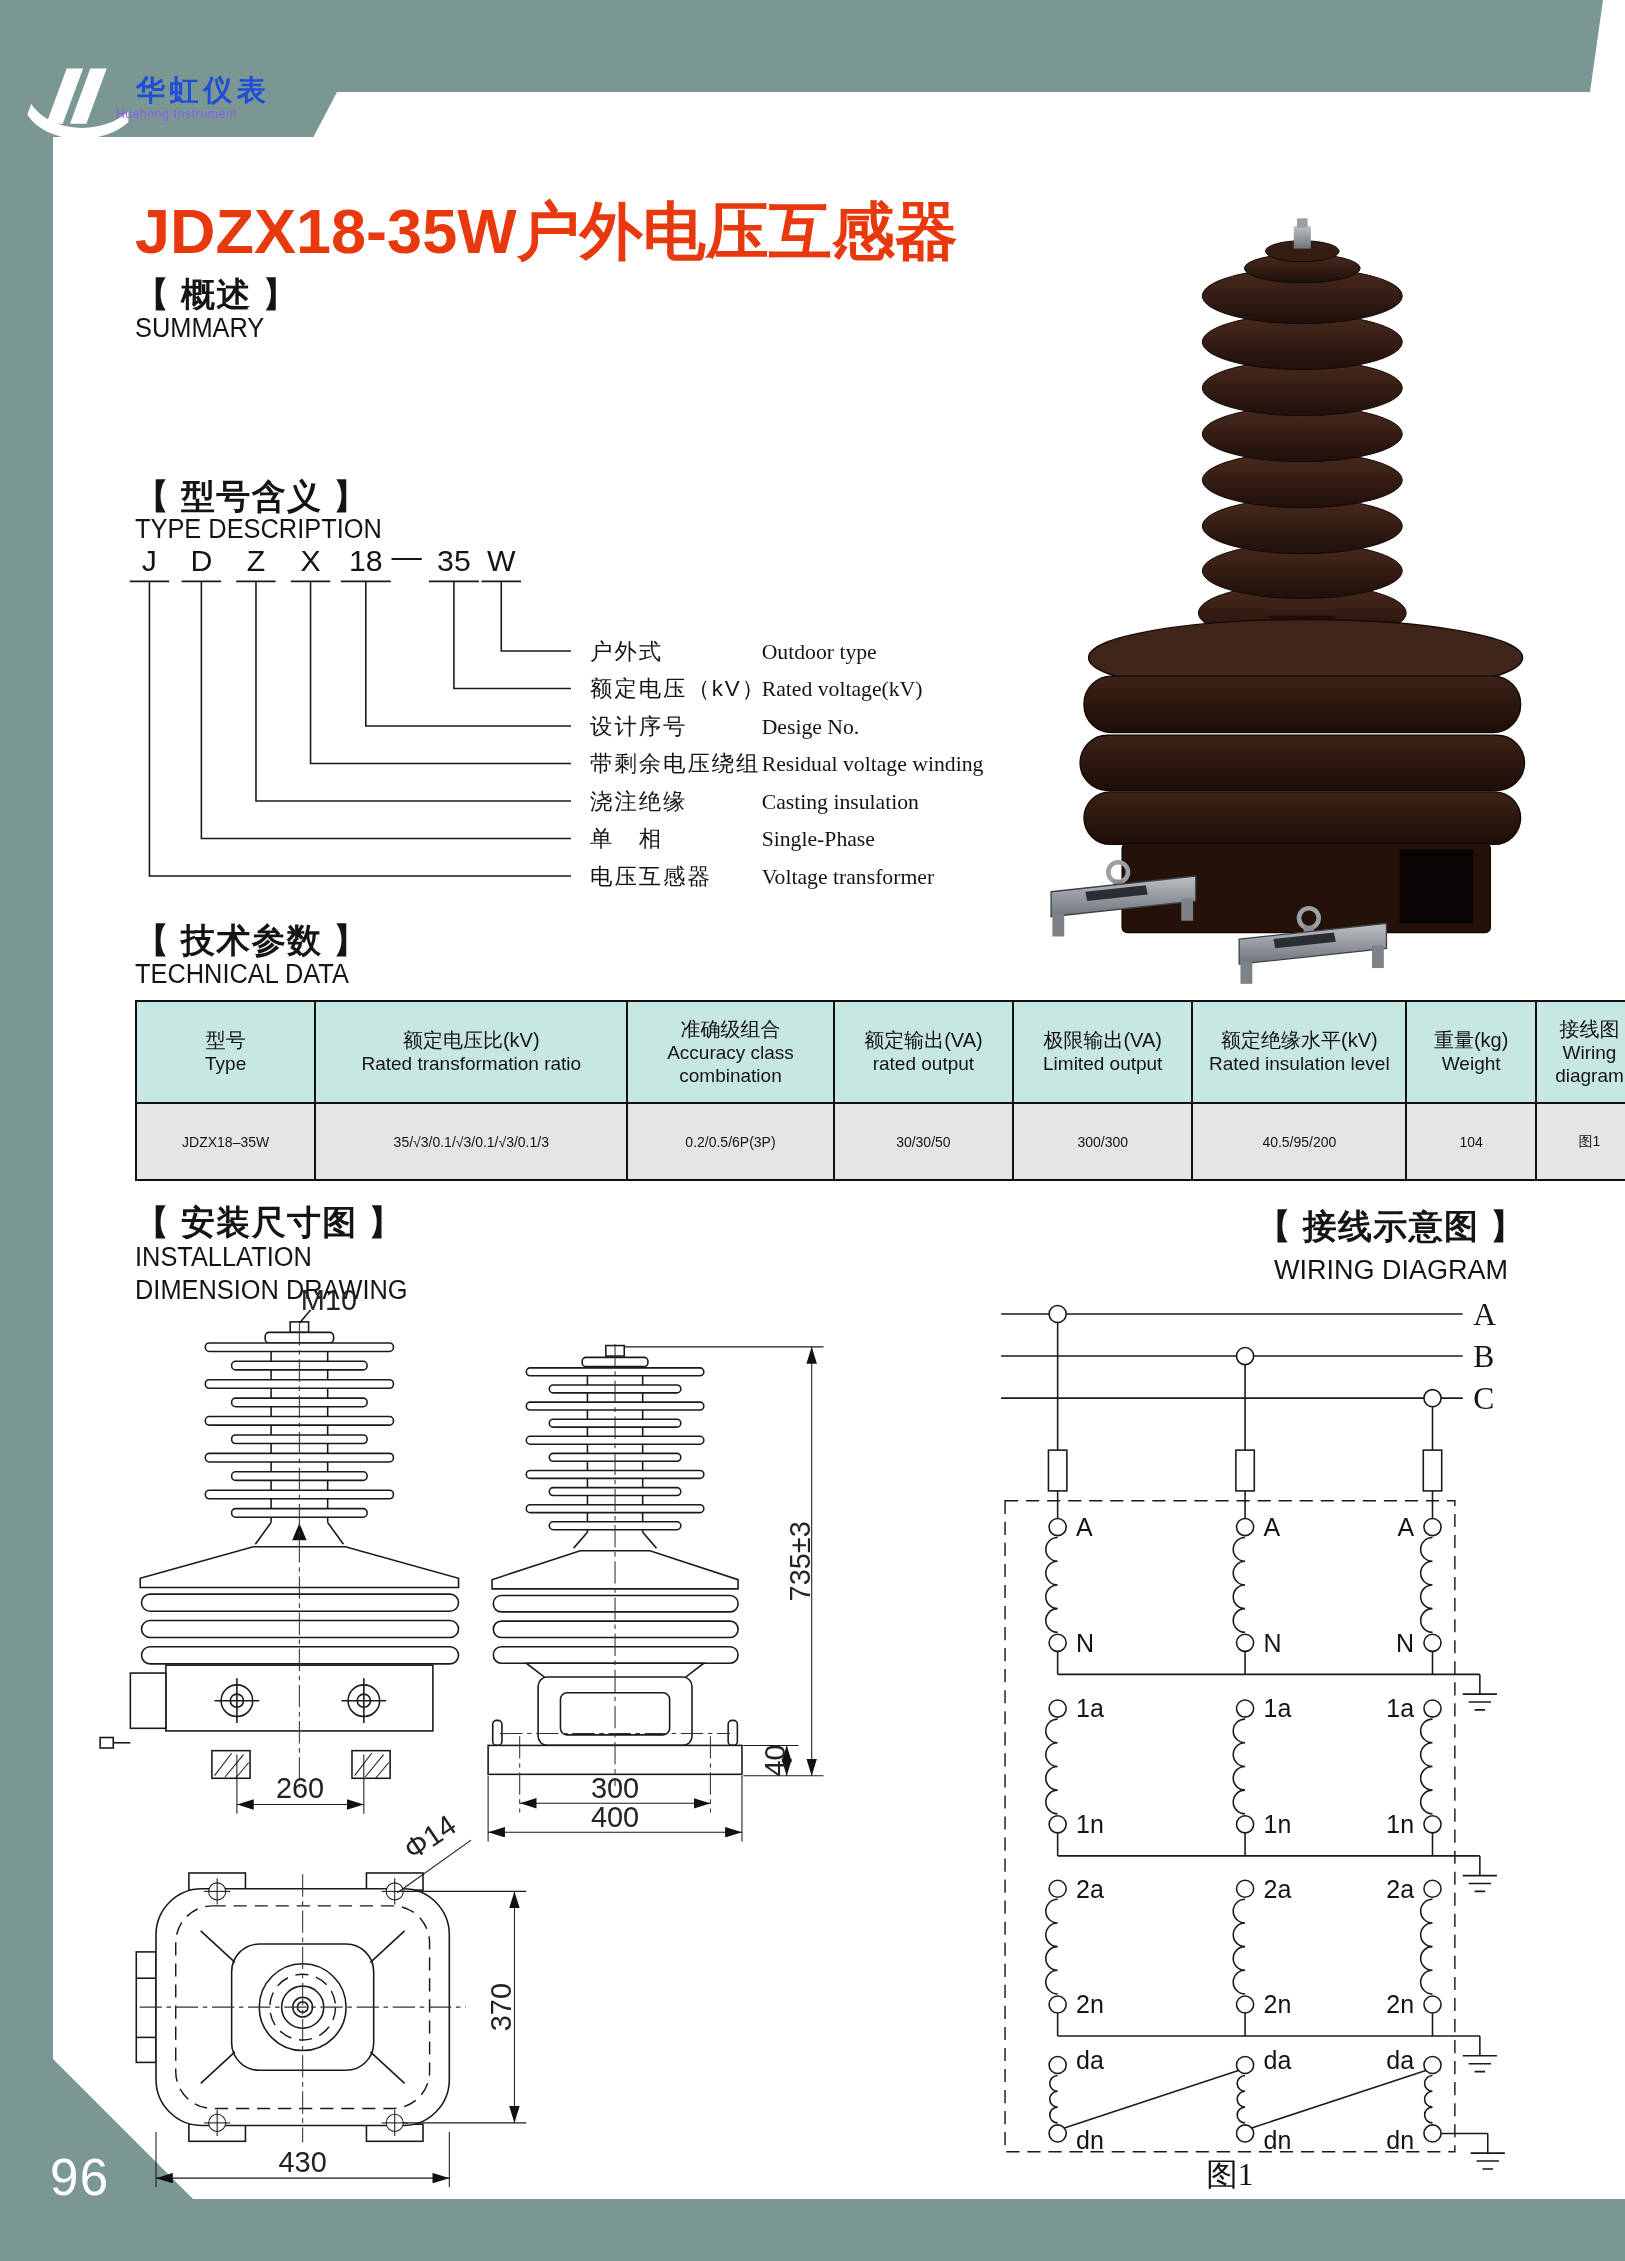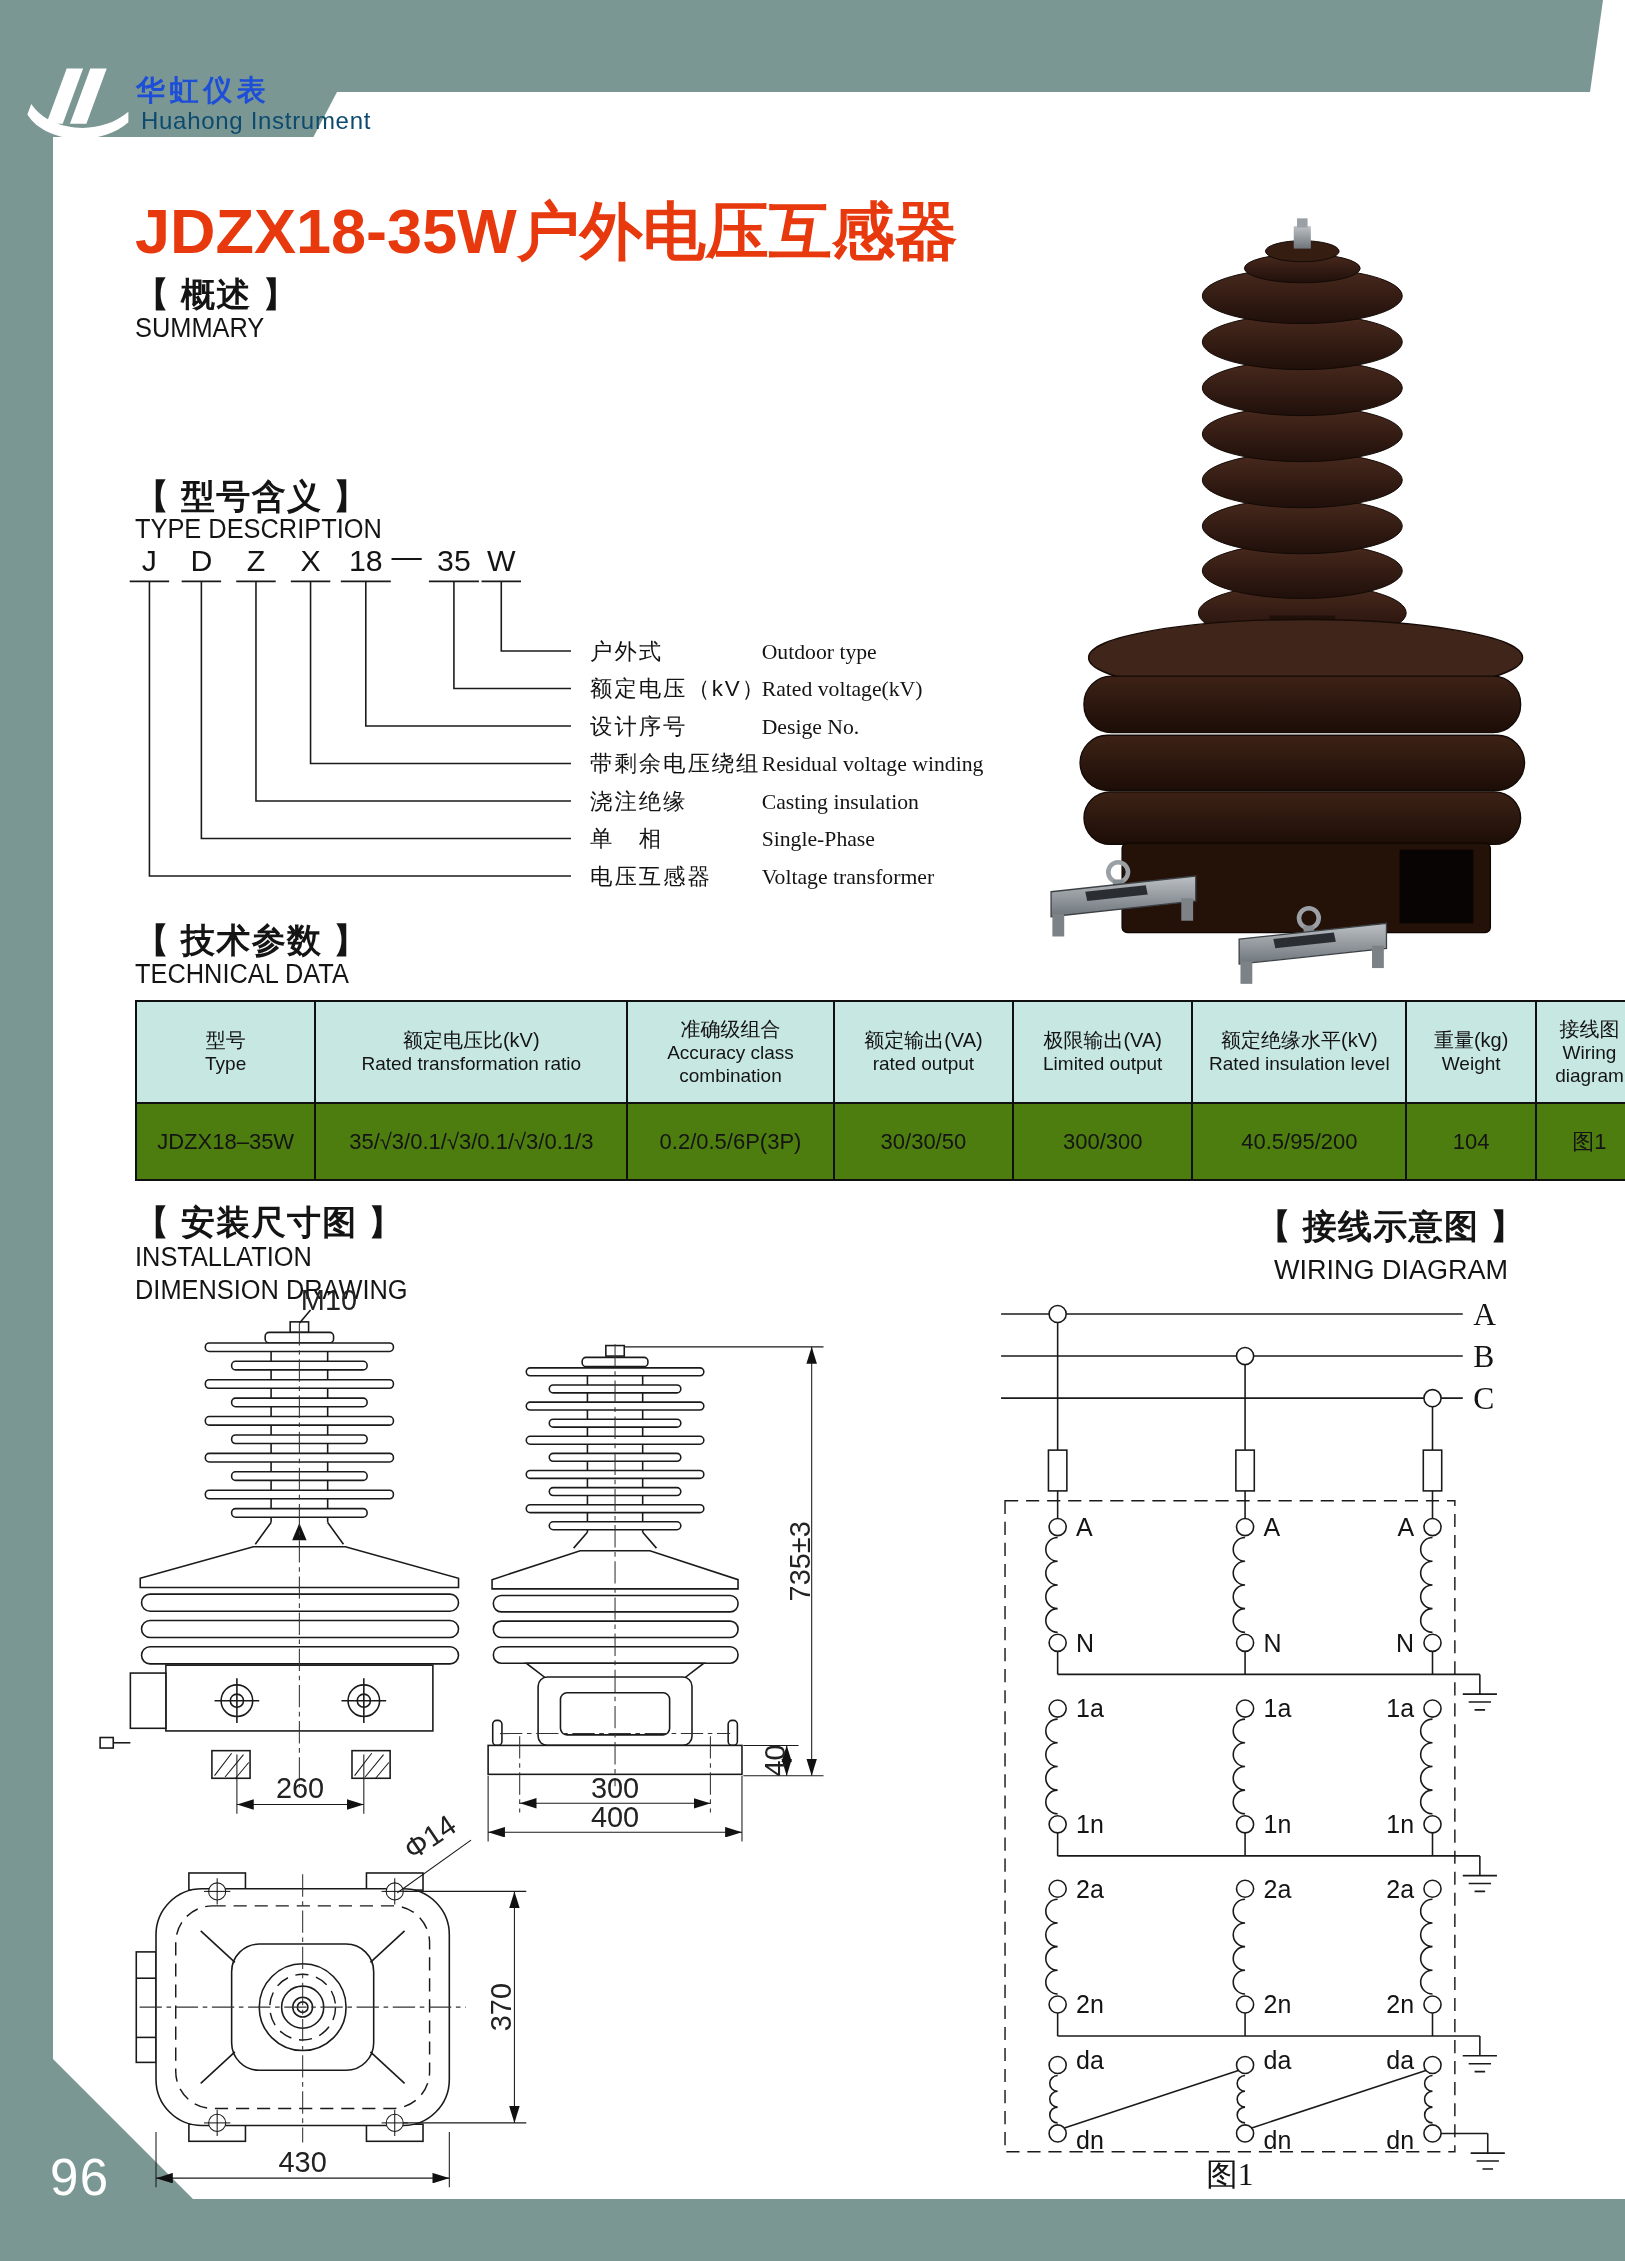--- a/index.html
+++ b/index.html
@@ -8,31 +8,31 @@
   .abs{position:absolute;}
   .teal{background:#7b9794;}
   
   .band{left:0;top:0;width:1626px;height:92px;clip-path:polygon(0 0,1603px 0,1590px 92px,0 92px);}
   .logo-ext{left:0;top:92px;width:337px;height:45px;clip-path:polygon(0 0,100% 0,93% 100%,0 100%);}
   .sidebar{left:0;top:92px;width:53px;height:2107px;}
   .corner{left:53px;top:2059px;width:140px;height:140px;clip-path:polygon(0 0,100% 100%,0 100%);}
   .footer{left:0;top:2199px;width:1626px;height:62px;}
   .pagenum{left:50px;top:2148px;font-size:51px;color:#fff;letter-spacing:1.3px;}
   .brand-cn{left:136px;top:71px;font-size:29px;font-weight:bold;color:#1d4ed8;letter-spacing:4.6px;}
-  .brand-en{left:141px;top:107px;font-size:24px;color:#0c4a6e;letter-spacing:0.7px;}
+  .brand-en{left:116px;top:107px;font-size:12px;color:#8b5cf6;letter-spacing:0.7px;}
   
   .title{left:135px;top:189px;font-size:63px;font-weight:bold;color:#e8380d;letter-spacing:0px;}
   .h-cn{font-size:34px;font-weight:bold;letter-spacing:1.3px;}
   .h-en{font-size:27px;letter-spacing:0px;transform:scaleX(.94);transform-origin:left top;}
   .para{left:135px;top:355px;width:888px;font-size:24px;line-height:1.45;text-align:justify;text-indent:2em;}
   
   table.tech{position:absolute;left:135px;top:1000px;width:1509px;border-collapse:collapse;table-layout:fixed;}
   table.tech th,table.tech td{border:2px solid #101010;text-align:center;vertical-align:middle;padding:0 2.6px;}
   table.tech th{background:#c7e7e2;font-weight:normal;height:100px;}
-  table.tech td{background:#4d7c0f;height:75px;font-size:22px;}
+  table.tech td{background:#e5e5e5;height:75px;font-size:14px;}
   table.tech .cn{font-size:20px;line-height:1.25;}
   table.tech .en{font-size:19px;line-height:1.2;}
   
   .wirehead{left:1253px;top:1204px;width:276px;text-align:center;}
   .wirehead .h-en{transform:none;}
   
   svg text{font-family:"Liberation Sans",sans-serif;fill:#141414;}
   svg text.ser{font-family:"Liberation Serif",serif;}
   svg .ln{stroke:#1a1a1a;stroke-width:2.4;fill:none;}
   svg .lnw{stroke:#1a1a1a;stroke-width:2.4;fill:#fff;}

